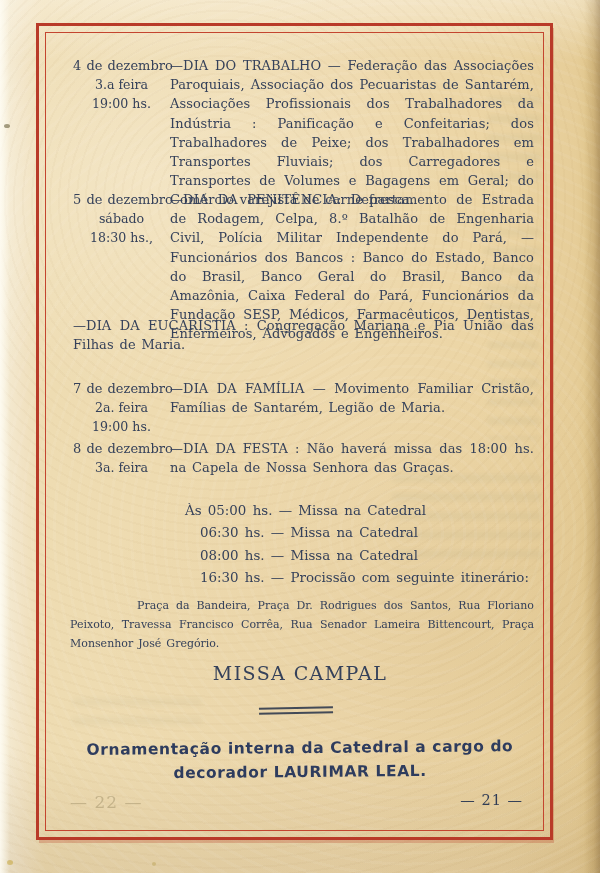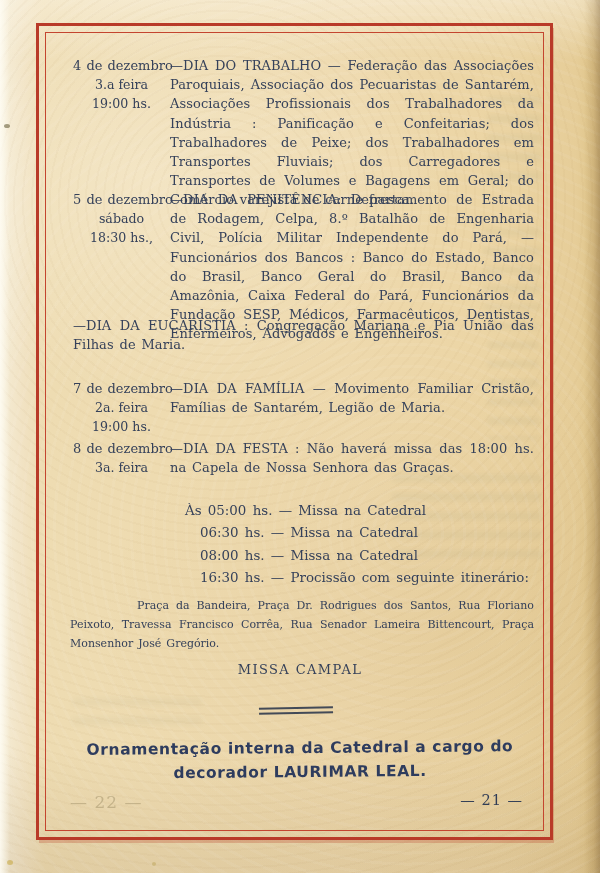--- a/index.html
+++ b/index.html
@@ -38,21 +38,21 @@
   .desc{flex:1;text-align:justify;letter-spacing:.1px;word-spacing:1.5px;hyphens:auto;}
 
   .schedule{position:absolute;left:185px;top:500px;font-size:13.4px;line-height:22.4px;word-spacing:2px;}
   .sched-line.indent{margin-left:15px;}
 
   .itinerary{position:absolute;left:70px;top:596px;width:464px;
     font-size:11px;line-height:19.2px;text-align:justify;text-indent:67px;
     word-spacing:1.5px;hyphens:auto;}
 
   .missa{position:absolute;left:0;top:662px;width:100%;text-align:center;
-    font-size:13px;letter-spacing:1.4px;}
+    font-size:19px;letter-spacing:1.4px;}
 
   .divider{position:absolute;left:259px;top:707px;width:74px;height:7px;
     border-top:2px solid #434a57;border-bottom:2px solid #434a57;
     box-sizing:border-box;transform:rotate(-1.1deg);}
 
   .footer-note{position:absolute;left:0;top:737px;width:100%;text-align:center;
     font-family:"DejaVu Sans","Liberation Sans",sans-serif;font-weight:bold;
     font-size:15.5px;line-height:23.5px;letter-spacing:.6px;color:#2e3c5e;
     transform:rotate(-.5deg);}
 

